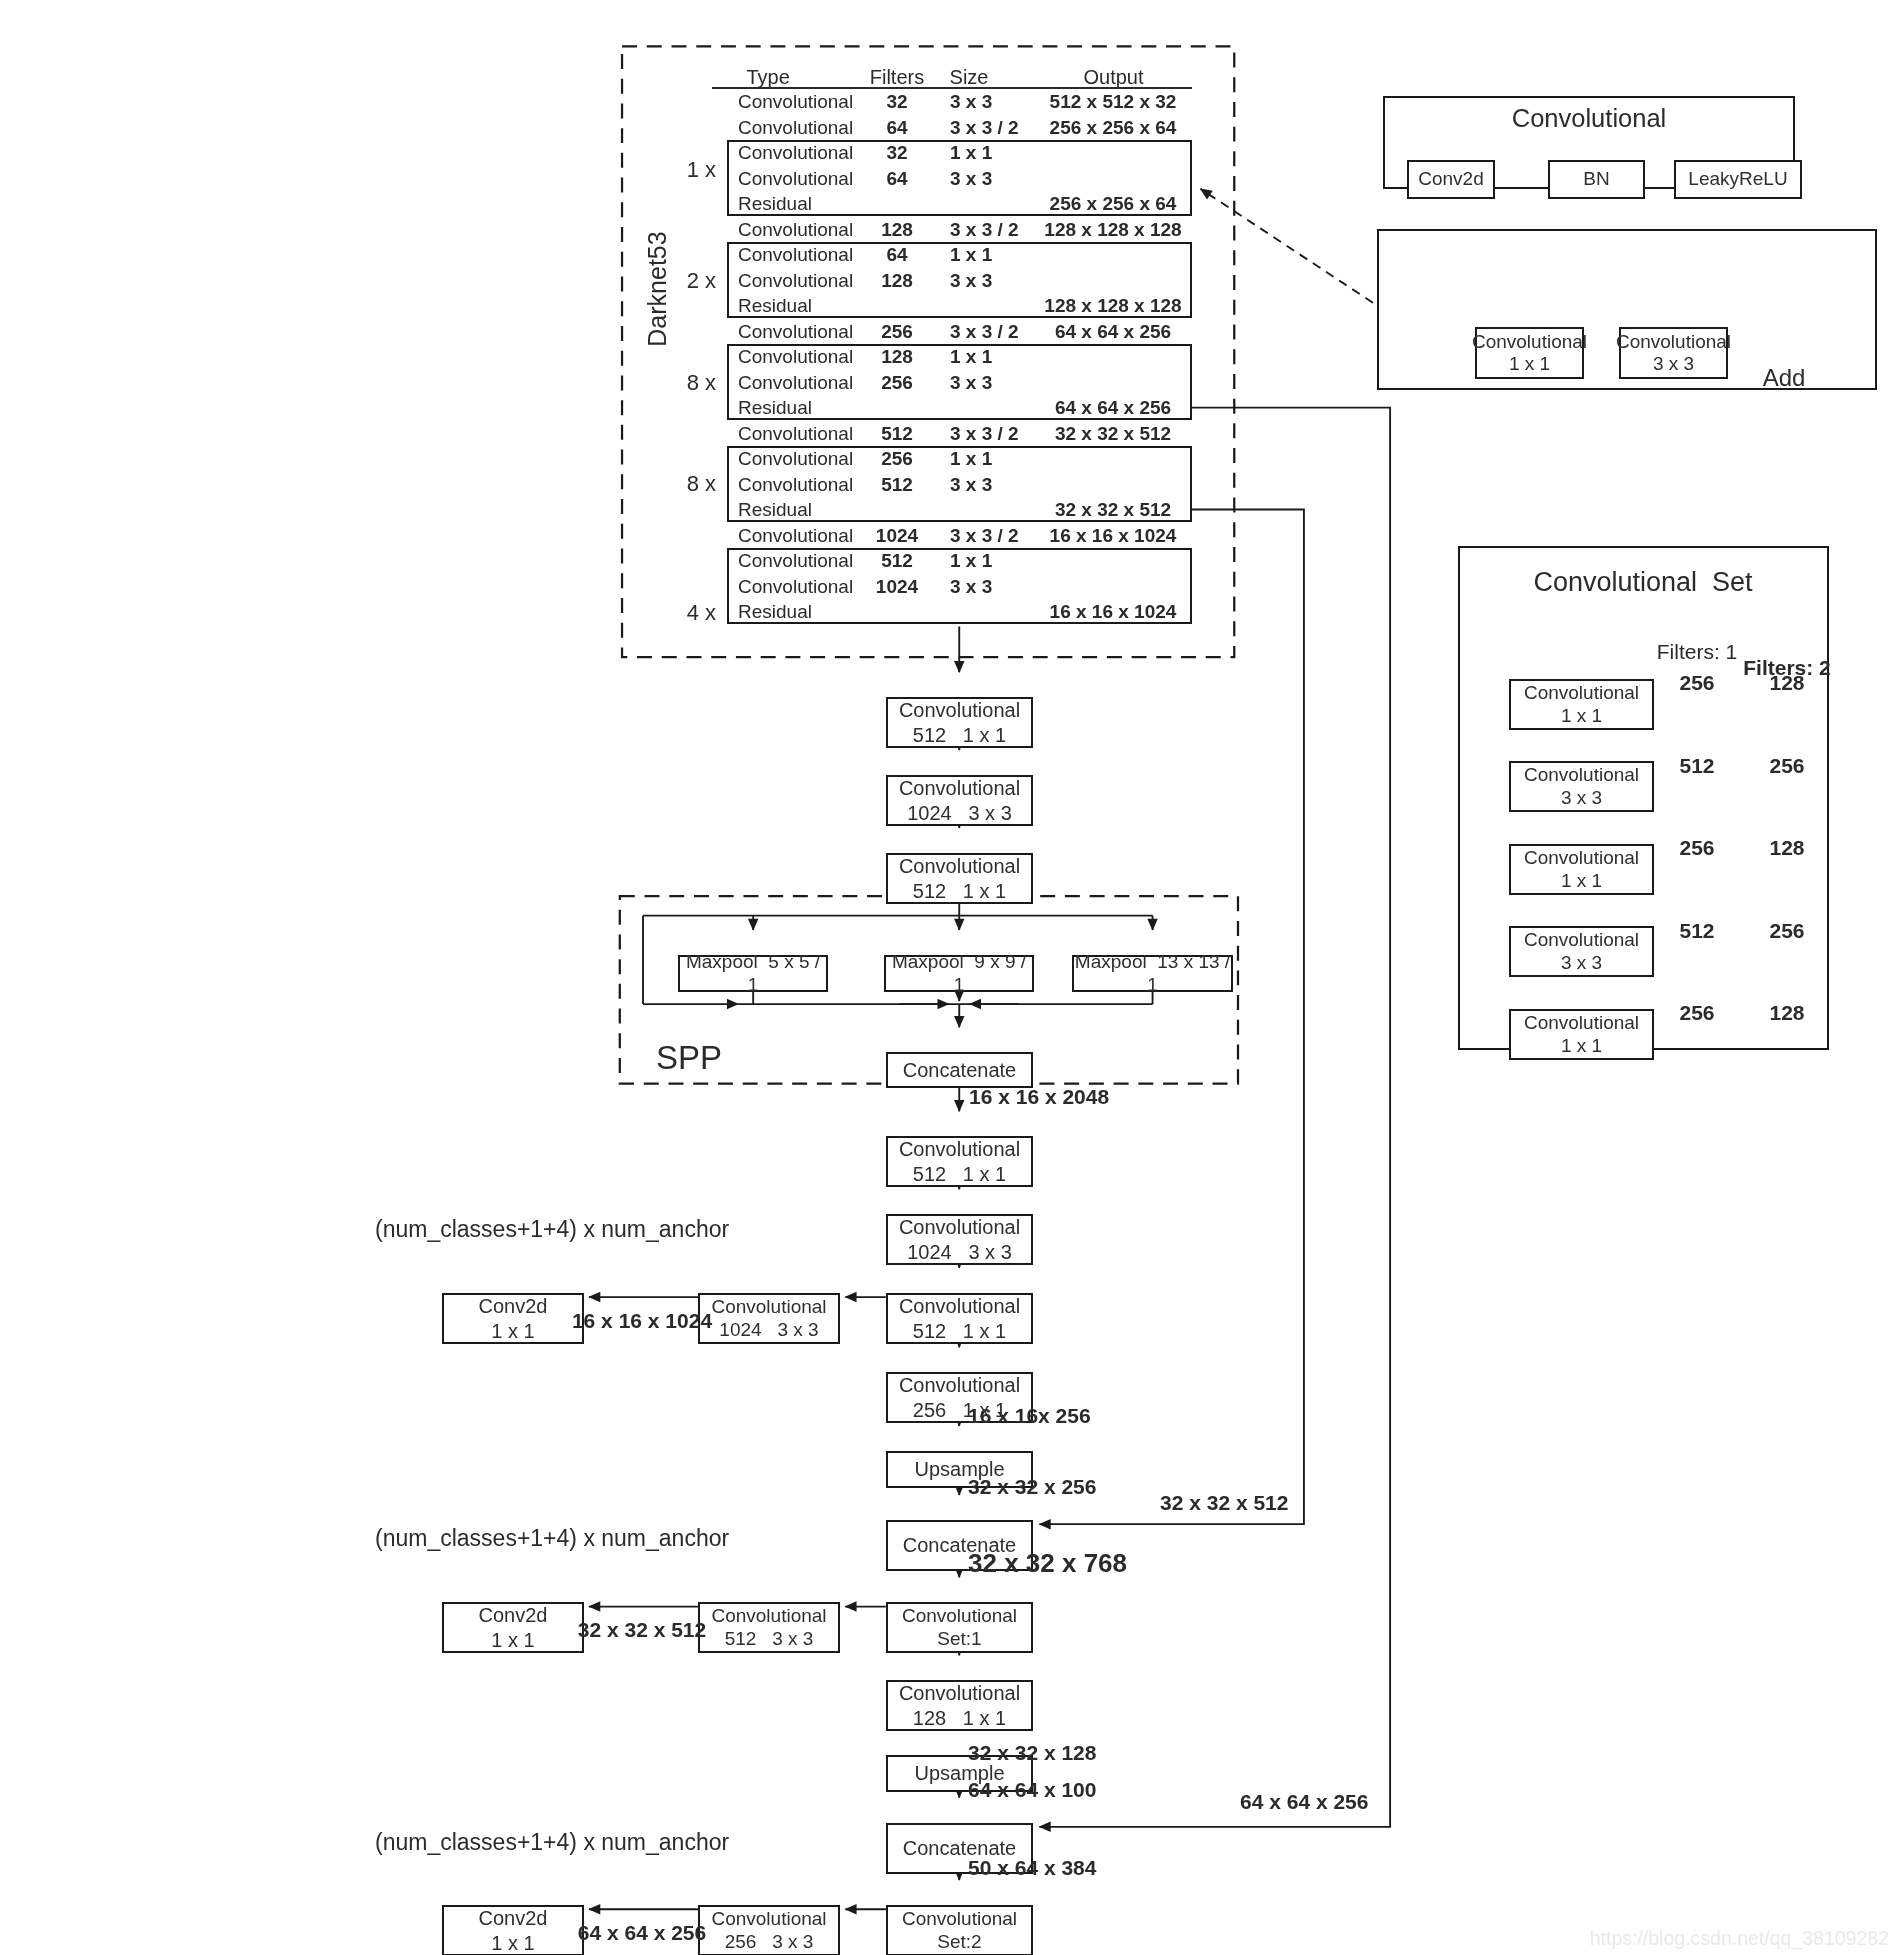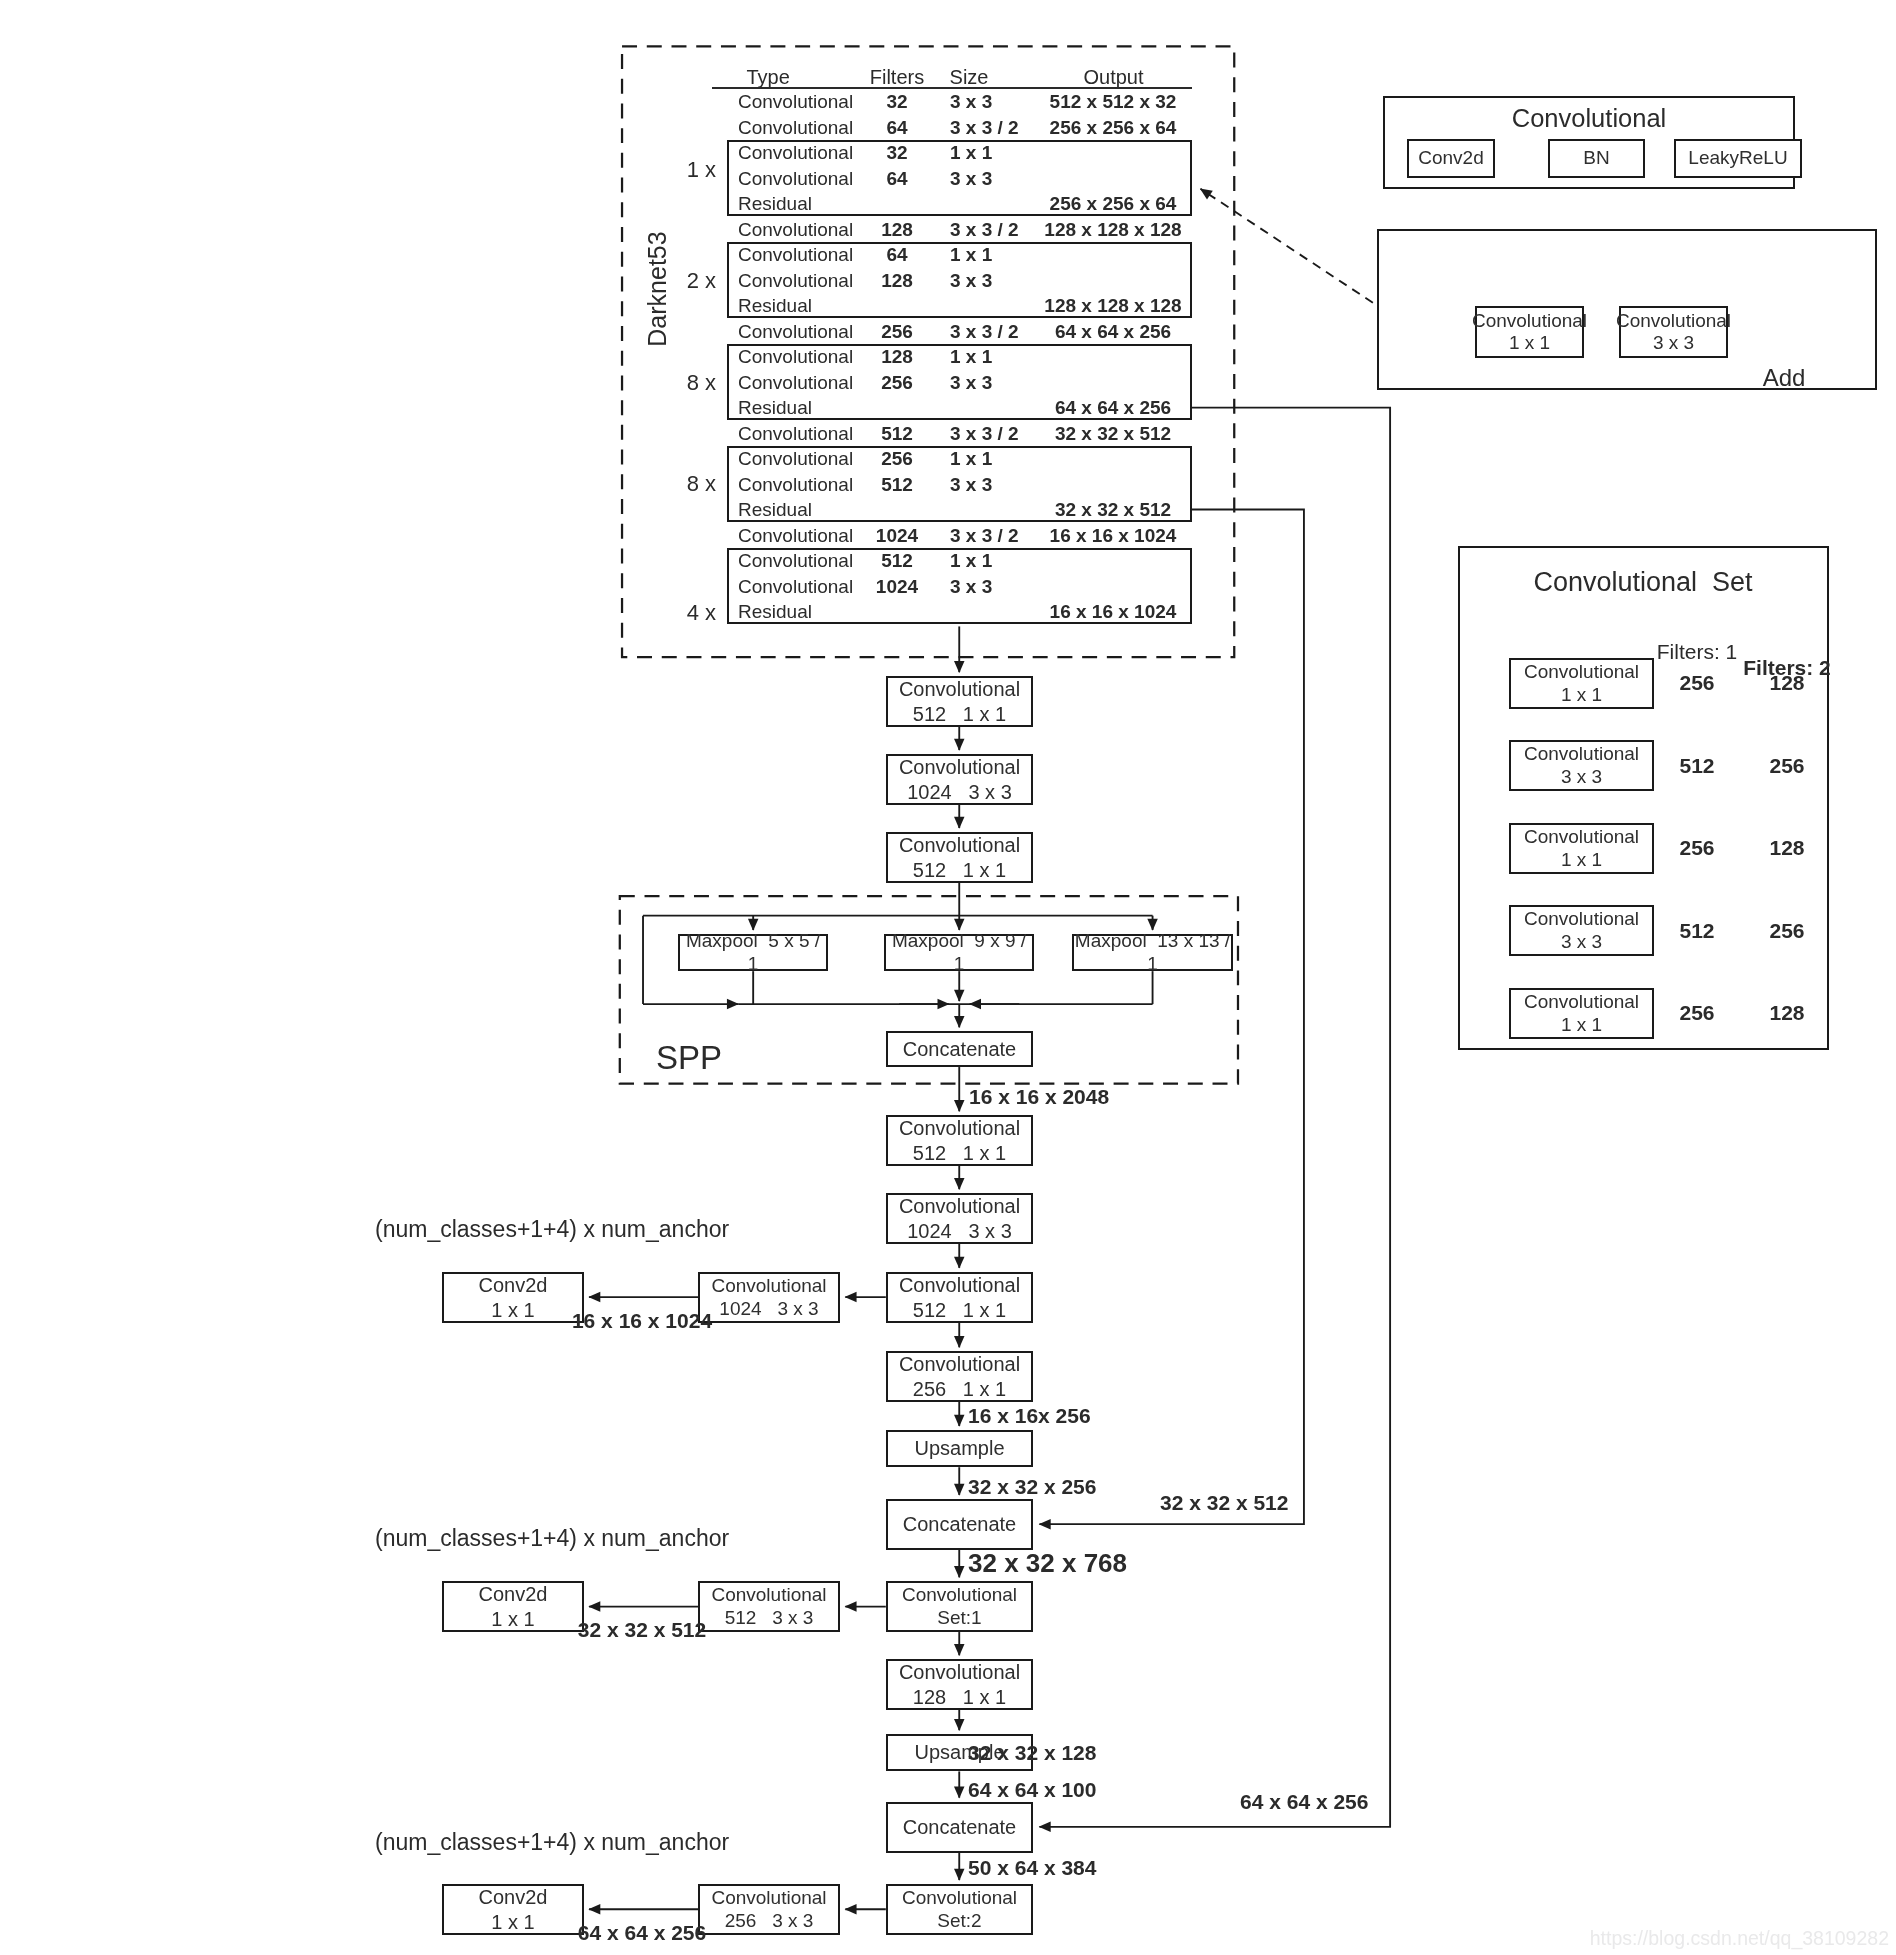--- a/index.html
+++ b/index.html
@@ -1,21 +1,21 @@
 <!DOCTYPE html>
 <html style="font-size:12px"><head>
 <meta charset="utf-8">
 <style>
   html,body{margin:0;padding:0;background:#fff;}
   #canvas{position:relative;width:1896px;height:1955px;background:#fff;overflow:hidden;
           font-family:"Liberation Sans","DejaVu Sans",sans-serif;color:#2b2b2b;}
   #wires{position:absolute;left:0;top:0;z-index:1;}
   .blk{position:absolute;z-index:3;border:2.2px solid #1a1a1a;background:#fff;
        display:flex;flex-direction:column;align-items:center;justify-content:center;
-       text-align:center;box-sizing:border-box;line-height:25px;font-size:20px;color:#2f2f2f;}
+       text-align:center;box-sizing:border-box;line-height:25px;font-size:20px;color:#2f2f2f;margin-top:21px;}
   .frame{position:absolute;z-index:2;border:2.2px solid #1a1a1a;background:#fff;box-sizing:border-box;}
   .lbl{position:absolute;z-index:4;white-space:nowrap;transform:translateY(-50%);color:#2b2b2b;}
   .lbl.center{transform:translate(-50%,-50%);}
   #darknet-label{position:absolute;z-index:4;width:165px;height:30px;display:flex;align-items:center;
        justify-content:center;font-size:25px;color:#2b2b2b;transform:rotate(-90deg);}
   #darknet-table{position:absolute;left:712px;top:64px;width:480px;height:592px;z-index:3;}
   .trow{position:absolute;left:0;width:480px;height:25.5px;}
   .t-type{position:absolute;left:26px;top:50%;transform:translateY(-50%);font-size:19px;white-space:nowrap;}
   .t-filters{position:absolute;left:140px;width:90px;top:50%;transform:translateY(-50%);
              text-align:center;font-size:19px;font-weight:700;white-space:nowrap;}

